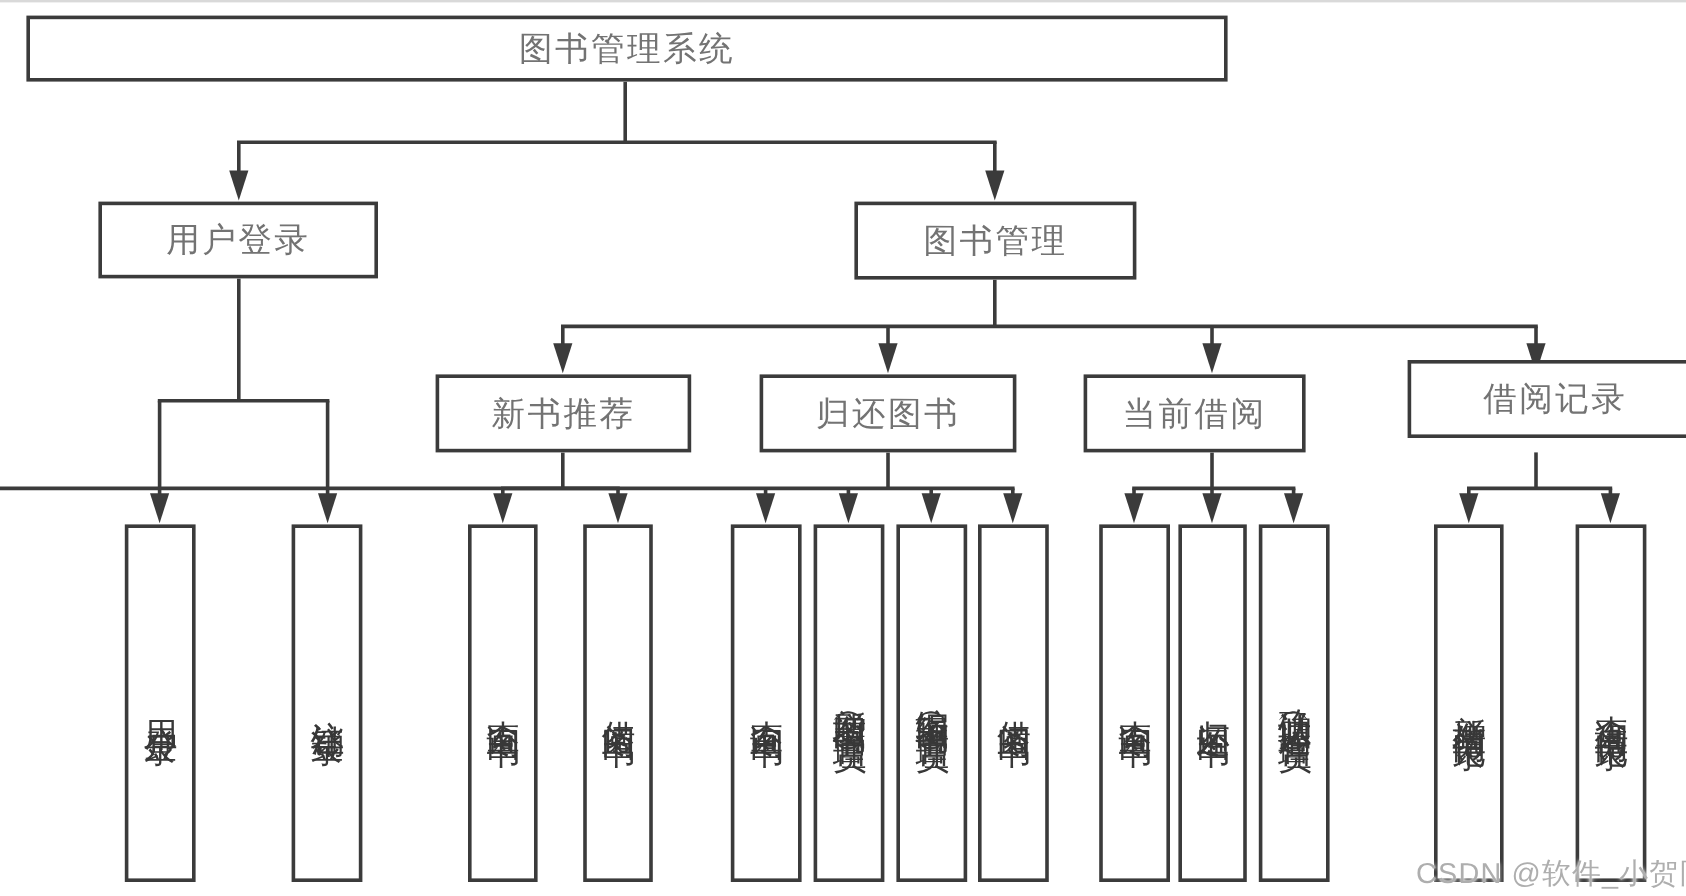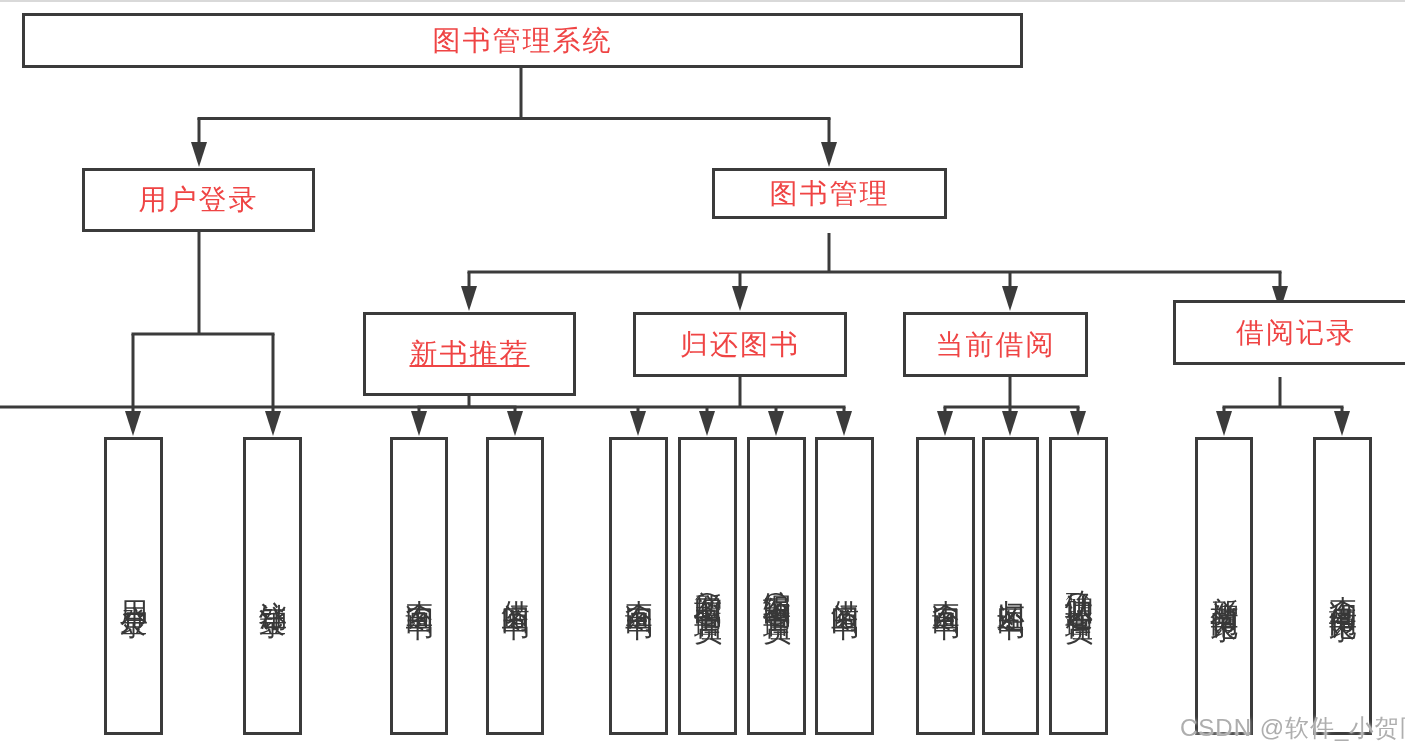--- a/index.html
+++ b/index.html
@@ -13,21 +13,21 @@
   .top-hairline{
     position:absolute;left:0;top:0;width:1405px;height:2px;
     background:#d9d9d9;
   }
   .node{
     position:absolute;
     box-sizing:border-box;
     background:#ffffff;
     border:3px solid #3b3b3b;
     display:flex;align-items:center;justify-content:center;
-    color:#ef4444;
+    color:#737373;
     font-size:28px;
     letter-spacing:2px;
     z-index:2;
   }
   .leaf{
     position:absolute;
     box-sizing:border-box;
     background:#ffffff;
     border:3px solid #3b3b3b;
     display:flex;align-items:center;justify-content:center;
@@ -124,23 +124,23 @@
     <line x1="1222.5" y1="407" x2="1343.5" y2="407"></line>
     <line x1="1224" y1="407" x2="1224" y2="415"></line>
     <polygon points="1216,411 1232,411 1224,436"></polygon>
     <line x1="1342" y1="407" x2="1342" y2="415"></line>
     <polygon points="1334,411 1350,411 1342,436"></polygon>
   </svg>
 
   <div class="node" style="left:22px;top:13px;width:1001px;height:55px;">图书管理系统</div>
 
   <div class="node" style="left:82px;top:168px;width:233px;height:64px;">用户登录</div>
-  <div class="node" style="left:712px;top:168px;width:235px;height:51px;">图书管理</div>
+  <div class="node" style="left:712px;top:168px;width:235px;height:65px;">图书管理</div>
 
-  <div class="node" style="left:363px;top:312px;width:213px;height:84px;text-decoration:underline;">新书推荐</div>
+  <div class="node" style="left:363px;top:312px;width:213px;height:65px;">新书推荐</div>
   <div class="node" style="left:633px;top:312px;width:214px;height:65px;">归还图书</div>
   <div class="node" style="left:903px;top:312px;width:185px;height:65px;">当前借阅</div>
   <div class="node" style="left:1173px;top:300px;width:246px;height:65px;">借阅记录</div>
 
   <div class="leaf" style="left:104px;top:437px;width:59px;height:298px;">
     <span>用户登录</span>
   </div>
   <div class="leaf" style="left:243px;top:437px;width:59px;height:298px;">
     <span>注销登录</span>
   </div>

